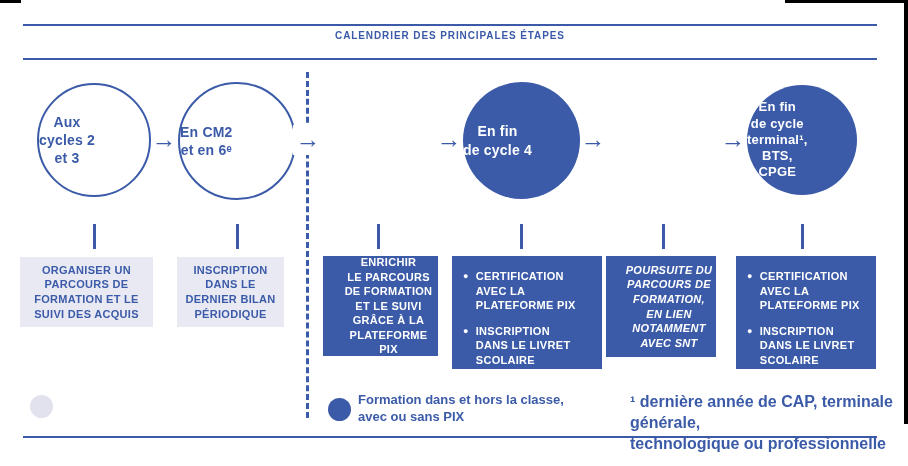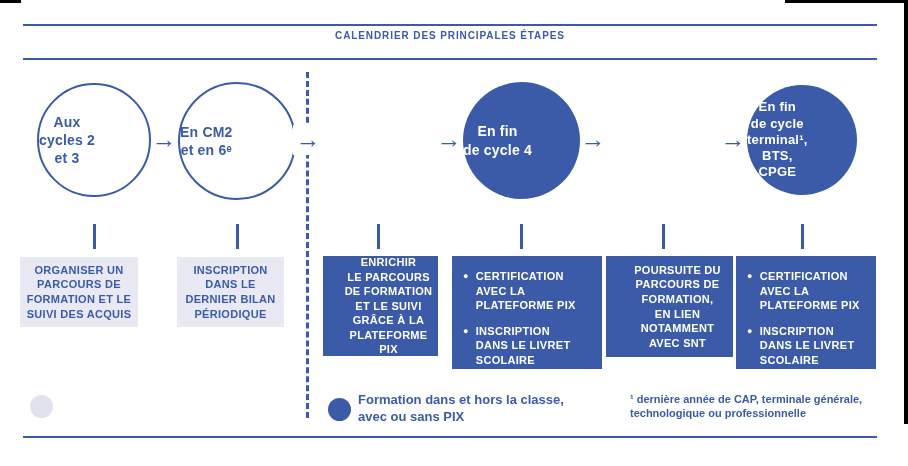--- a/index.html
+++ b/index.html
@@ -46,21 +46,21 @@
   .box .txt{white-space:pre-line;}
   .box.bullets{padding:13px 6px 10px 11px;display:flex;flex-direction:column;gap:11px;}
   .bullet-item{display:flex;gap:7px;text-align:left;}
   .bullet-dot{font-size:9px;line-height:1;margin-top:3px;}
   .legend-swatch{position:absolute;width:23px;height:23px;border-radius:50%;}
   .legend-text{
     position:absolute;color:var(--blue);font-size:13px;font-weight:bold;
     white-space:pre-line;line-height:1.3;
   }
   .footnote-text{
-    position:absolute;color:var(--blue);font-size:11px;font-weight:bold;
+    position:absolute;color:var(--blue);font-size:16px;font-weight:bold;
     white-space:pre-line;line-height:1.3;
   }
 </style>
 </head>
 <body>
 
 <div class="canvas">
 
   <div class="black-mark" style="left:0;top:0;width:21px;height:3px;"></div>
   <div class="black-mark" style="left:785px;top:0;width:123px;height:3px;"></div>
@@ -103,21 +103,21 @@
 CPGE</span>
   </div>
 
   <div class="connector" style="left:93px;"></div>
   <div class="connector" style="left:236px;"></div>
   <div class="connector" style="left:377px;"></div>
   <div class="connector" style="left:520px;"></div>
   <div class="connector" style="left:662px;"></div>
   <div class="connector" style="left:801px;"></div>
 
-  <div class="box light centered" style="left:20px;top:257px;width:118px;height:70px;">
+  <div class="box light centered" style="left:20px;top:257px;width:133px;height:70px;">
     <span class="txt">ORGANISER UN
 PARCOURS DE
 FORMATION ET LE
 SUIVI DES ACQUIS</span>
   </div>
   <div class="box light centered" style="left:177px;top:257px;width:107px;height:70px;">
     <span class="txt">INSCRIPTION
 DANS LE
 DERNIER BILAN
 PÉRIODIQUE</span>
@@ -137,21 +137,21 @@
 AVEC LA
 PLATEFORME PIX</span>
     </div>
     <div class="bullet-item">
       <span class="bullet-dot">●</span>
       <span class="txt">INSCRIPTION
 DANS LE LIVRET
 SCOLAIRE</span>
     </div>
   </div>
-  <div class="box dark centered" style="left:606px;top:256px;width:127px;height:101px;">
+  <div class="box dark centered" style="left:606px;top:256px;width:110px;height:101px;font-style:italic;">
     <span class="txt">POURSUITE DU
 PARCOURS DE
 FORMATION,
 EN LIEN
 NOTAMMENT
 AVEC SNT</span>
   </div>
   <div class="box dark bullets" style="left:736px;top:256px;width:140px;height:113px;">
     <div class="bullet-item">
       <span class="bullet-dot">●</span>

